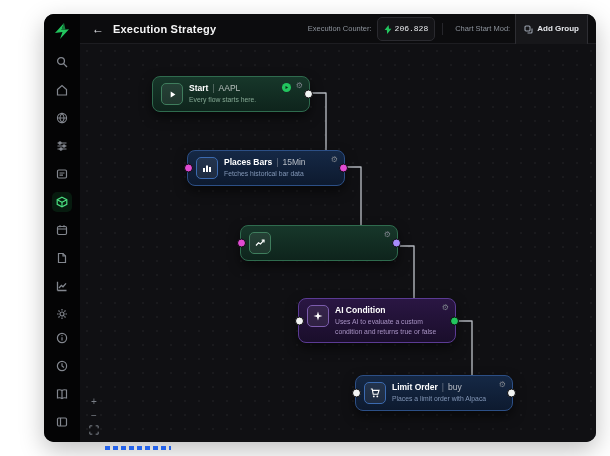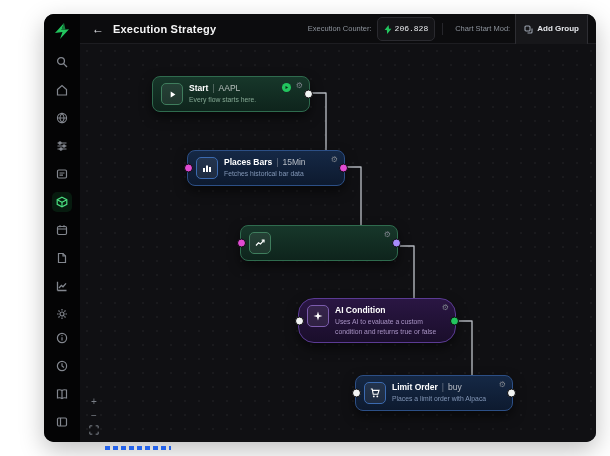--- a/index.html
+++ b/index.html
@@ -37,21 +37,21 @@
           background-image:radial-gradient(rgba(255,255,255,.045) 1px,transparent 1px);
           background-size:14px 14px;overflow:hidden;}
   .edges{position:absolute;left:0;top:0;z-index:0;}
   .edges path{fill:none;stroke:#cfd3da;stroke-width:1.4;stroke-linejoin:round;opacity:.85;}
   
   .node{position:absolute;width:158px;border-radius:8px;border:1px solid;z-index:2;cursor:grab;
         padding:6px 8px;box-sizing:border-box;display:flex;gap:6px;align-items:flex-start;
         box-shadow:0 5px 12px rgba(0,0,0,.55);}
   .theme-green{background:linear-gradient(180deg,#17372a,#0e241c);border-color:#2f6b4e;}
   .theme-blue{background:linear-gradient(180deg,#152845,#0d1a2f);border-color:#2c4f86;}
-  .theme-purple{background:linear-gradient(180deg,#2a1643,#1a0e2b);border-color:#5b3b94;border-radius:16px;}
+  .theme-purple{background:linear-gradient(180deg,#2a1643,#1a0e2b);border-color:#5b3b94;}
   .icon-box{flex:0 0 auto;width:20px;height:20px;border-radius:5px;display:flex;align-items:center;justify-content:center;
             background:rgba(255,255,255,.07);}
   .theme-green .icon-box{border:1px solid #3f7d5d;}
   .theme-blue  .icon-box{border:1px solid #3b6ab0;}
   .theme-purple .icon-box{border:1px solid #7c5cad;}
   .node-body{min-width:0;}
   .node-title{display:flex;align-items:baseline;gap:4px;font-size:8.5px;font-weight:bold;color:#ffffff;line-height:1.2;}
   .node-sep{color:rgba(255,255,255,.35);font-weight:normal;}
   .node-tag{color:rgba(255,255,255,.68);font-weight:normal;}
   .node-sub{margin-top:2px;font-size:6.8px;line-height:1.4;padding-right:8px;}

